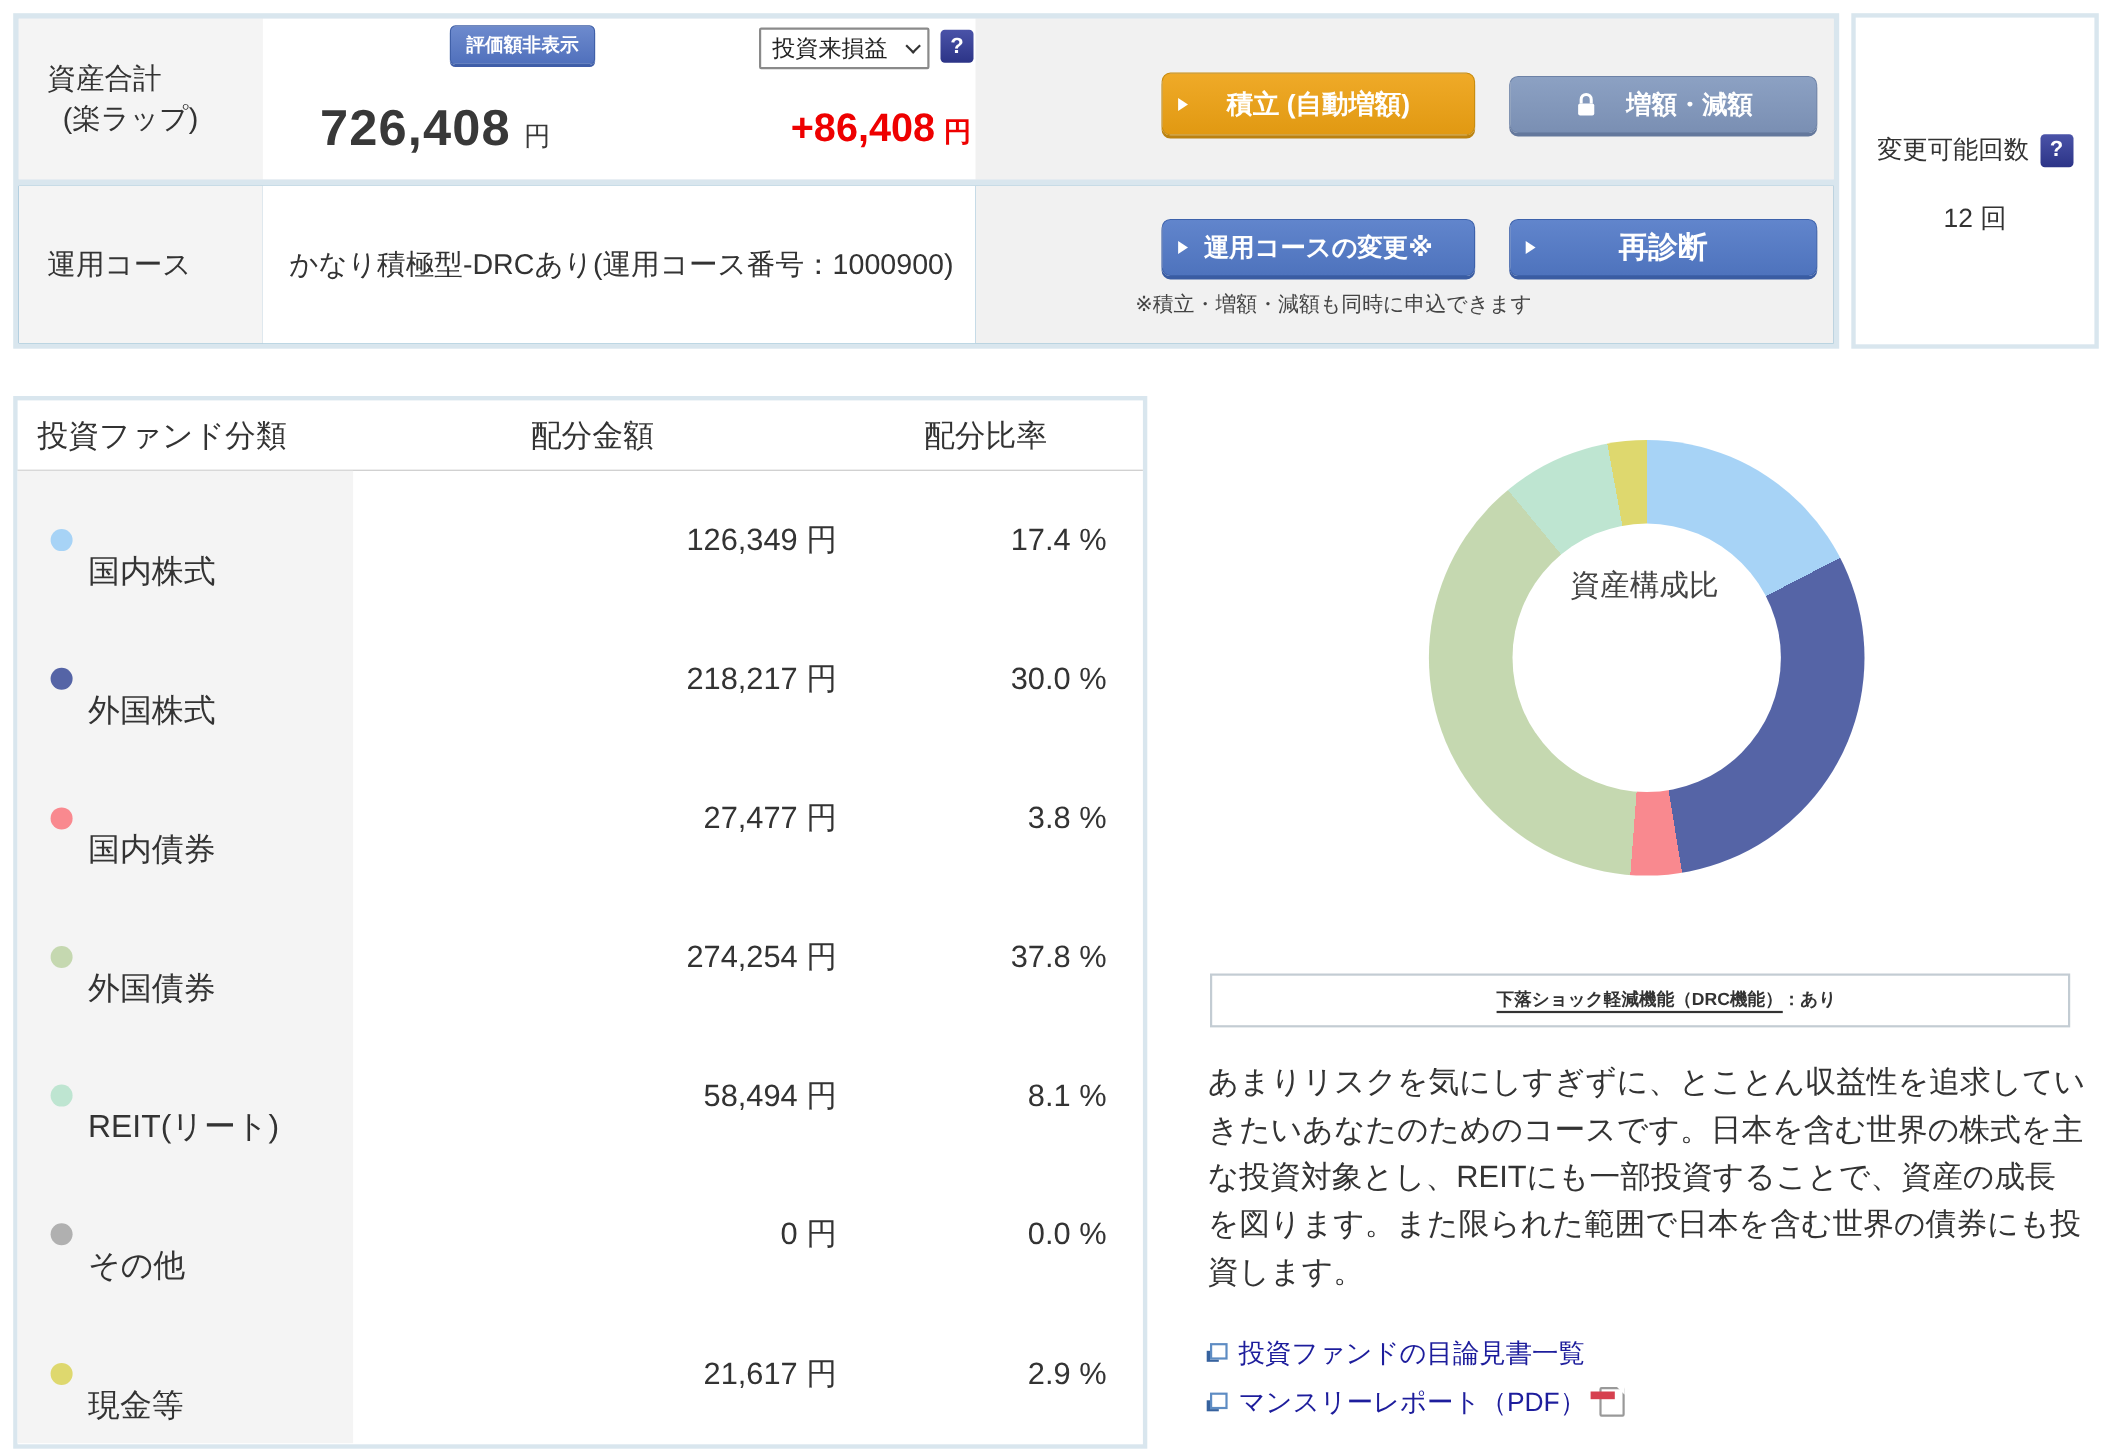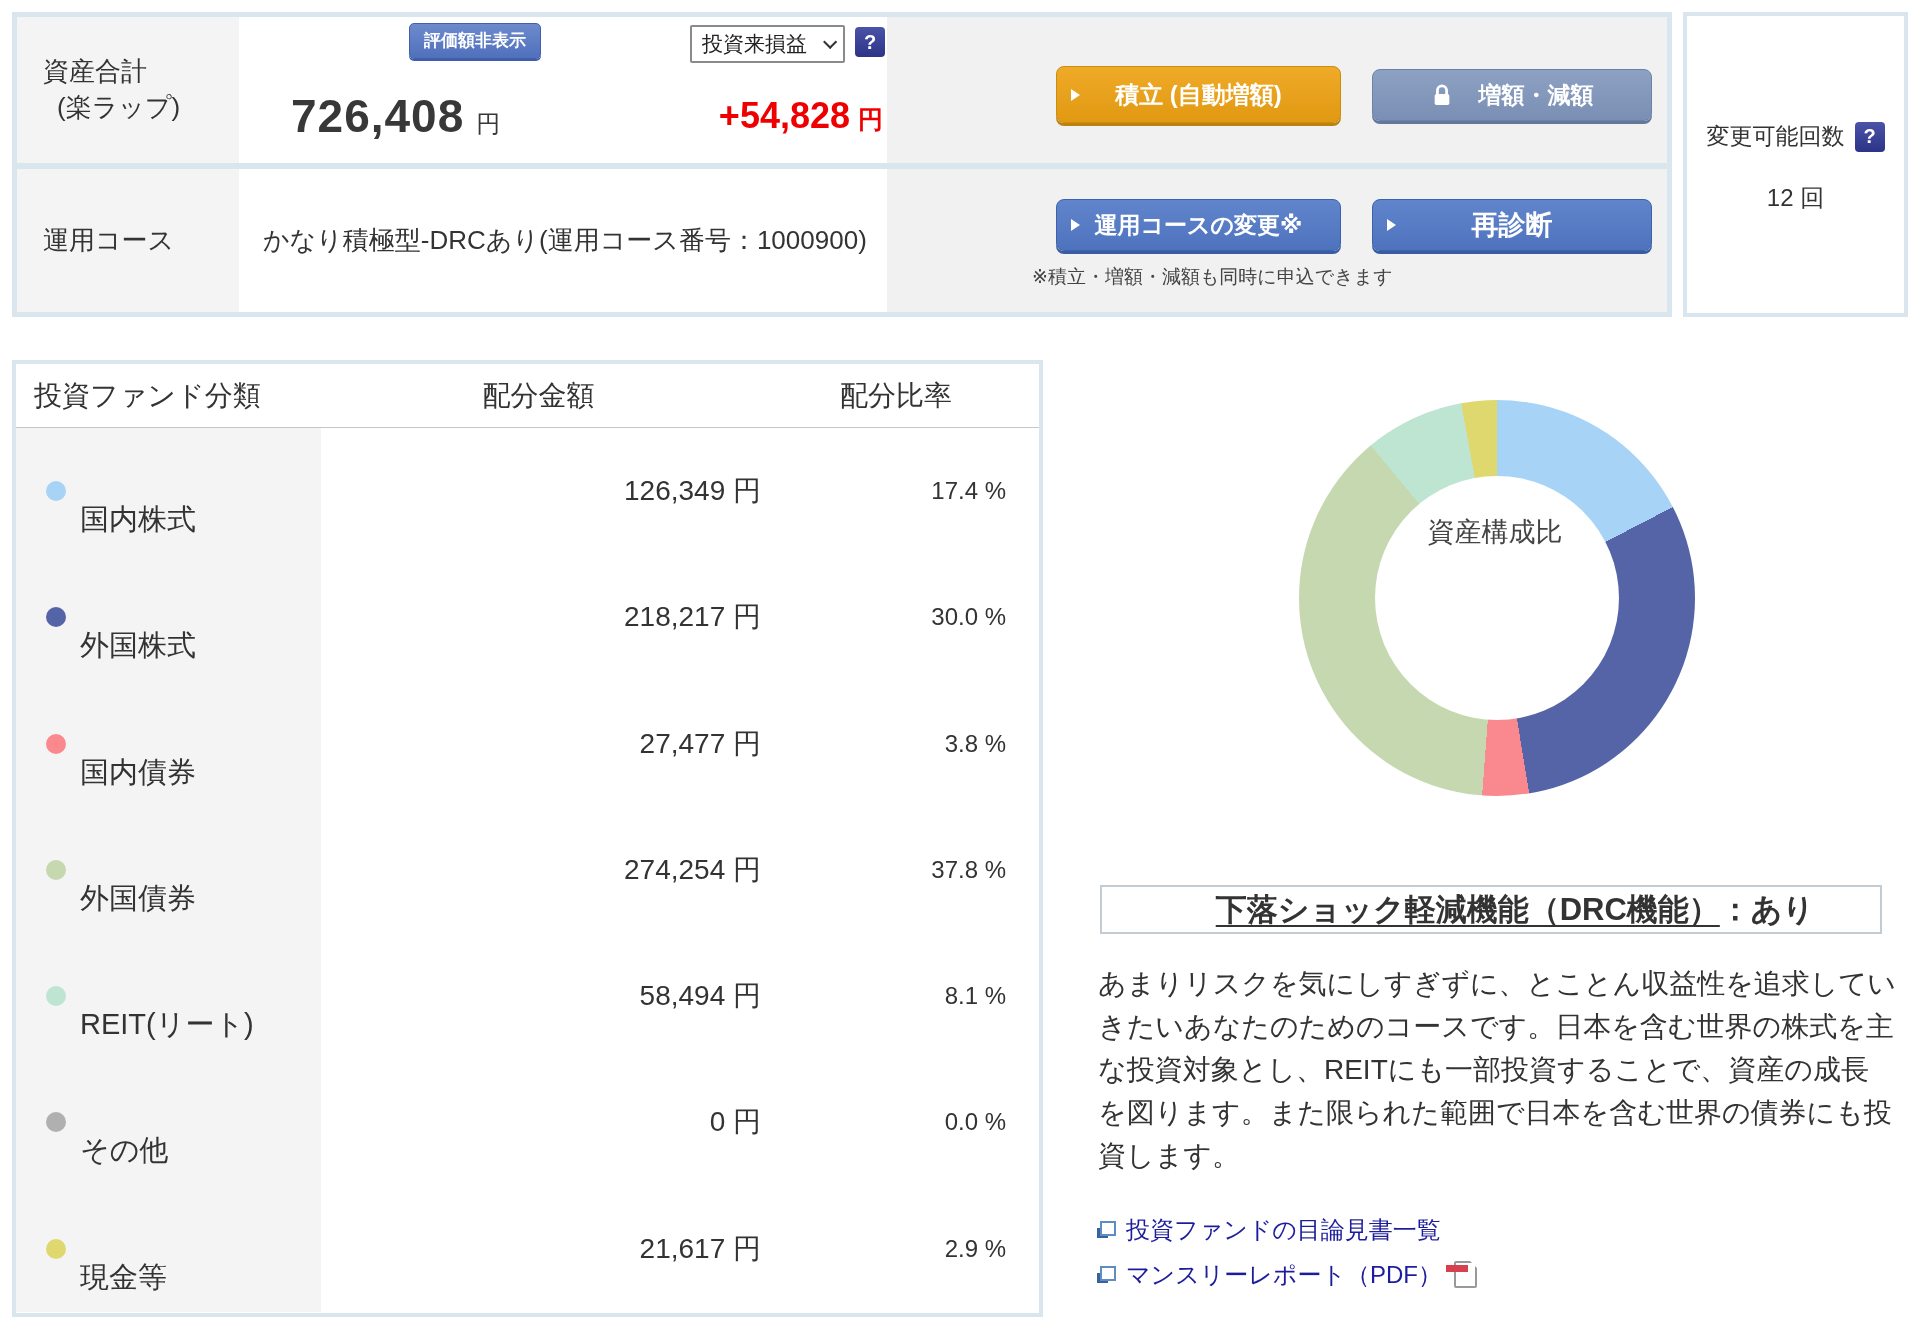--- a/index.html
+++ b/index.html
@@ -75,33 +75,33 @@
   .tbody { position:relative; height:884px; }
   .col1-bg { position:absolute; left:0; top:0; width:305px; height:100%; background:#f4f4f4; }
   .trowi { position:relative; height:126.28px; }
   .dot { position:absolute; left:30px; top:50%; margin-top:-10px; width:20px; height:20px;
     border-radius:50%; }
   .tlabel { position:absolute; left:64px; top:50%; transform:translateY(-50%);
     font-size:29px; color:#333;margin-top:29px; }
   .tamount { position:absolute; left:300px; width:445px; top:50%; transform:translateY(-50%);
     text-align:right; font-size:28px; color:#333; }
   .tratio { position:absolute; left:745px; width:245px; top:50%; transform:translateY(-50%);
-    text-align:right; font-size:24px; color:#333; }
+    text-align:right; font-size:28px; color:#333; }
 
   
   .chart-area { position:absolute; left:1295px; top:328px; width:400px; height:470px; }
   .donut { position:absolute; left:4px; top:72px; width:396px; height:396px; border-radius:50%; }
   .donut::after { content:""; position:absolute; inset:76px; background:#fff; border-radius:50%; }
   .donut-label { position:absolute; left:0; top:186px; width:100%; text-align:center;
     font-size:27px; color:#444; z-index:2; }
 
   
   .drc-box { position:absolute; left:1100px; top:885px; width:782px; height:49px;
     border:2px solid #c3ccd3; background:#fff; display:flex; align-items:center;
-    justify-content:center; font-size:31px; font-weight:bold; color:#333; white-space:nowrap;padding-left:48px; }
+    justify-content:center; font-size:16px; font-weight:bold; color:#333; white-space:nowrap;padding-left:48px; }
   .drc-underline { text-decoration:underline; text-underline-offset:5px; text-decoration-thickness:2px; }
   .description { position:absolute; left:1098px; top:962px; width:798px; font-size:28px;
     line-height:43px; color:#333; text-align:left; }
   .links { position:absolute; left:1097px; top:1207px; }
   .link-line { display:flex; align-items:center; height:45px; cursor:pointer; }
   .link-text { font-size:24px; color:#1d1d9c; }
   .win-icon { position:relative; width:19px; height:17px; margin-right:10px; display:inline-block; }
   .win-icon::before { content:""; position:absolute; left:0; bottom:0; width:11px; height:10px;
     background:#36629e; }
   .win-icon::after { content:""; position:absolute; right:0; top:0; width:12px; height:11px;
@@ -126,21 +126,21 @@
       <div class="hide-btn">評価額非表示</div>
       <div class="total-wrap">
         <span class="total-value">726,408</span><span class="total-unit">円</span>
       </div>
       <div class="pl-select">
         <span>投資来損益</span>
         <span class="chev"></span>
       </div>
       <div class="help-icon help-1">?</div>
       <div class="pl-wrap">
-        <span class="pl-value">+54,828</span><span class="pl-unit">円</span>
+        <span class="pl-value">+86,408</span><span class="pl-unit">円</span>
       </div>
     </div>
     <div class="btn-cell">
       <div class="btn btn-tsumitate">
         <span class="tri"></span>
         <span>積立 (自動増額)</span>
       </div>
       <div class="btn btn-zougaku">
         <svg class="lock" width="22" height="24" viewBox="0 0 24 26">
           <path d="M7 12V8a5 5 0 0 1 10 0v4" fill="none" stroke="#fff" stroke-width="3"></path>

